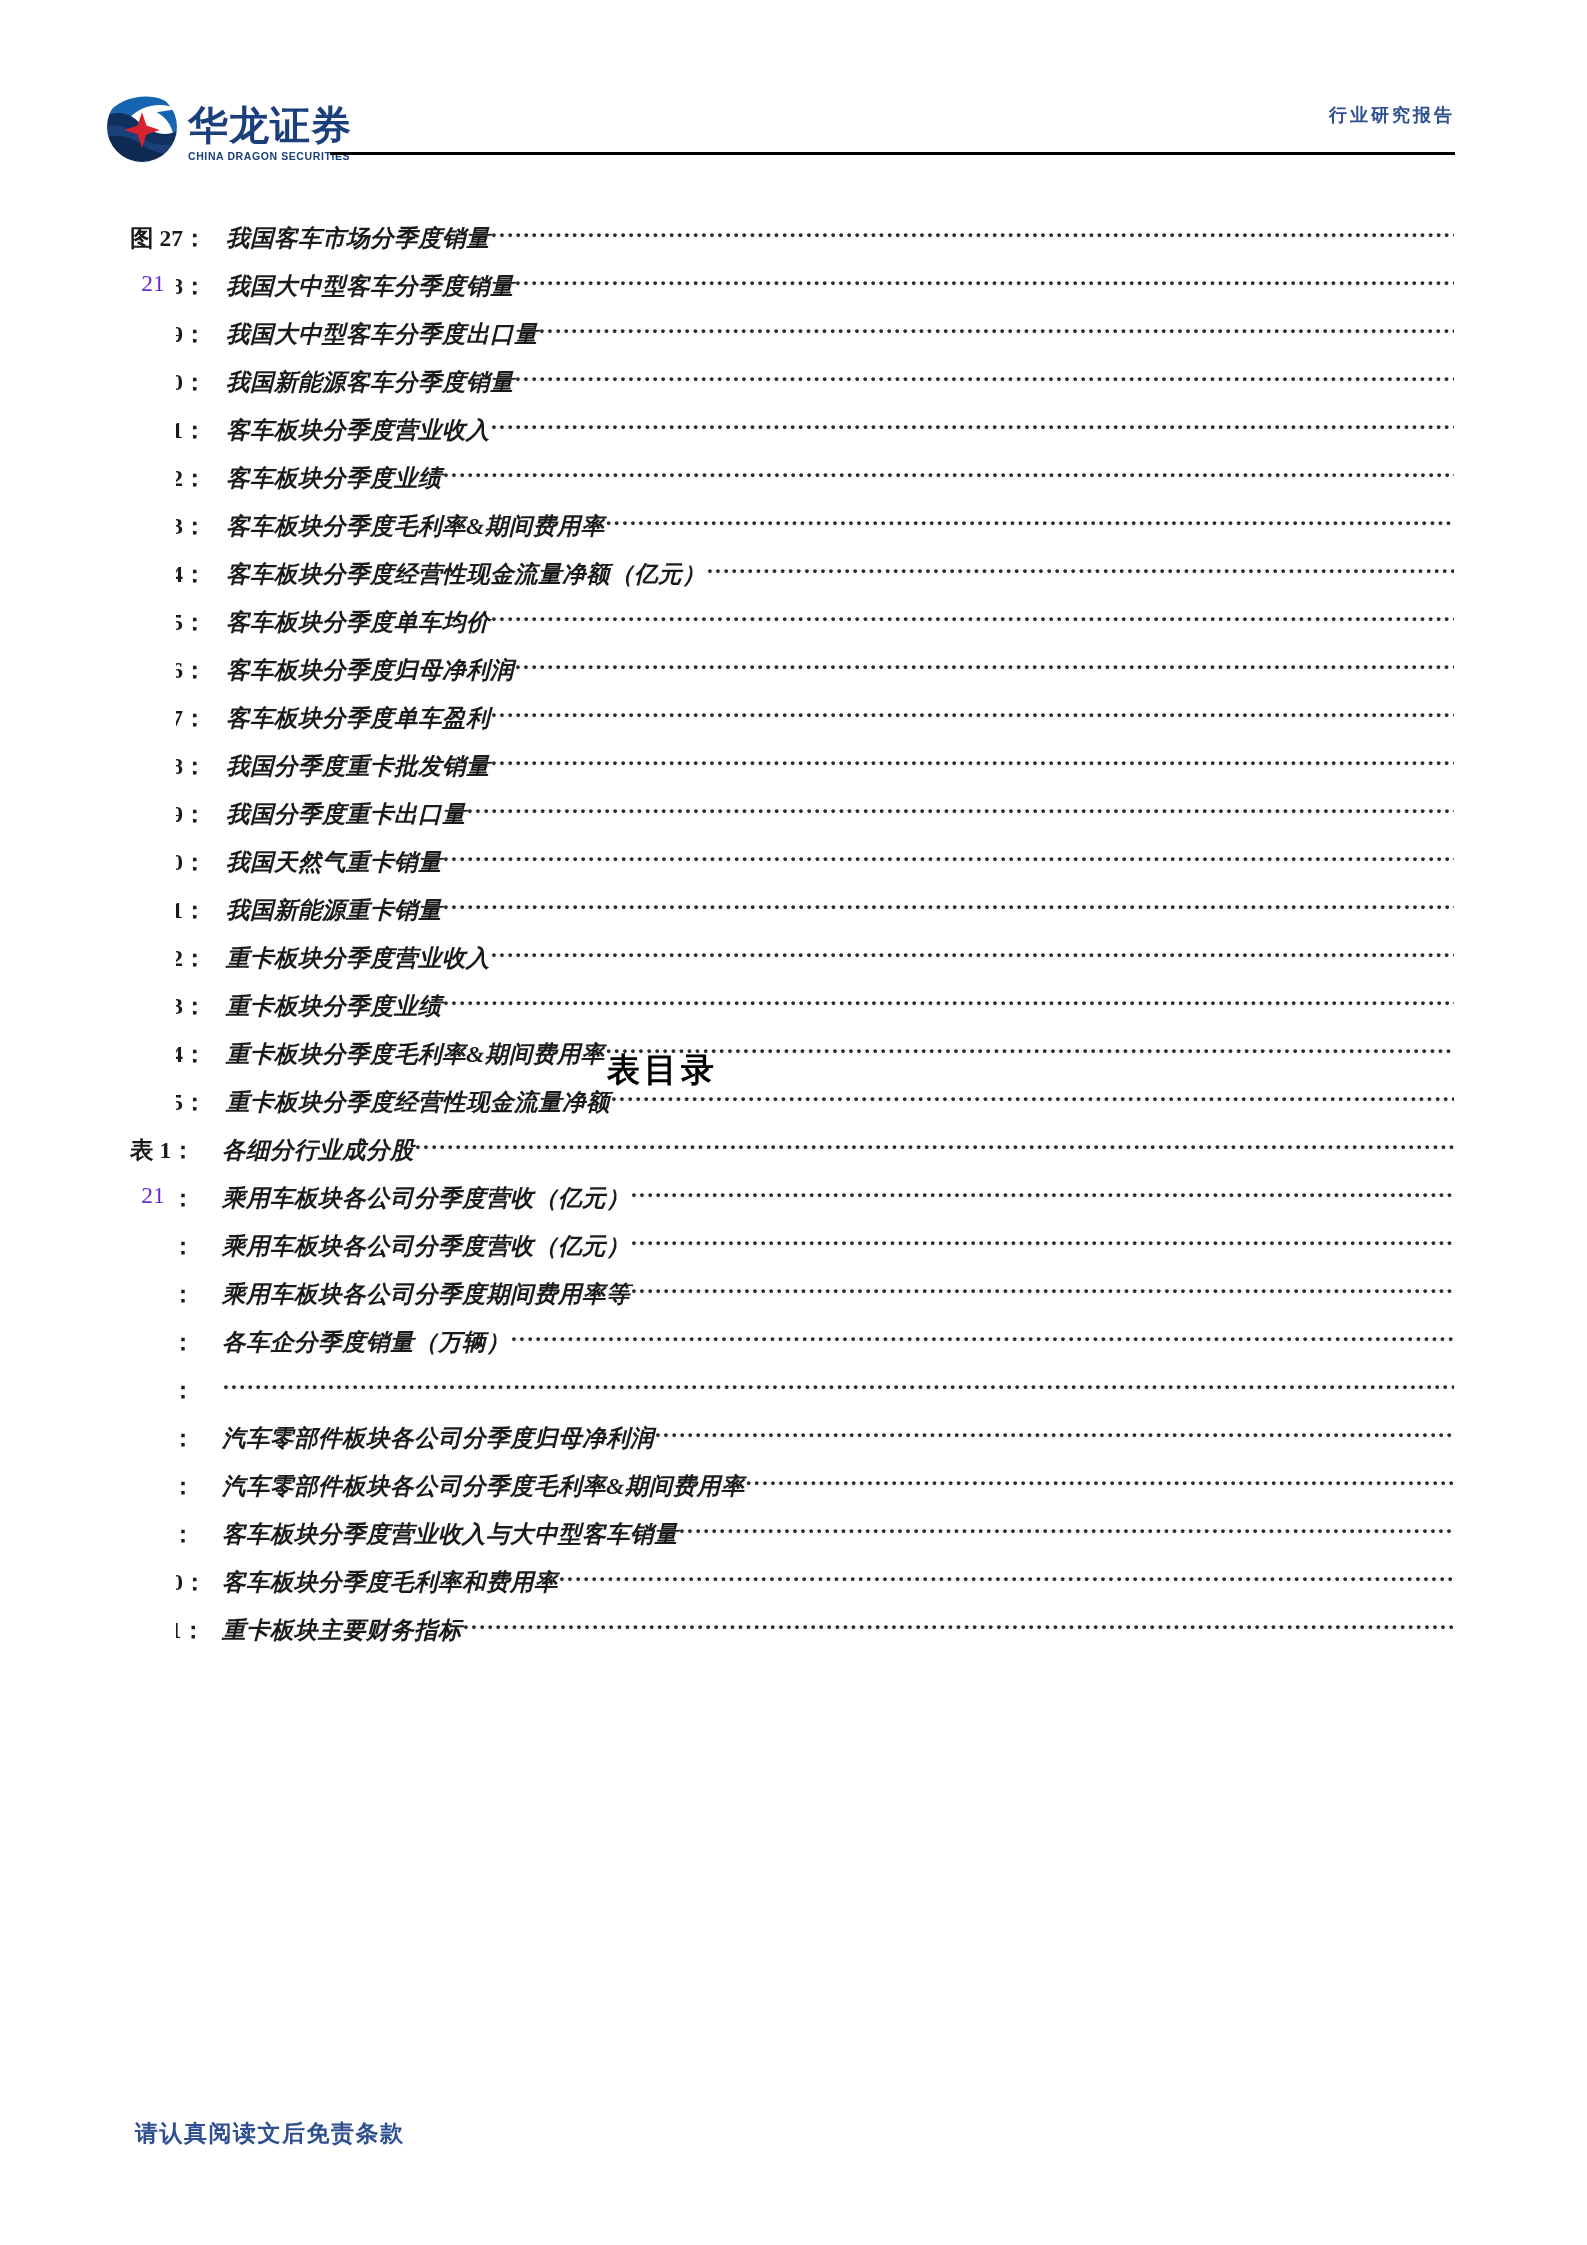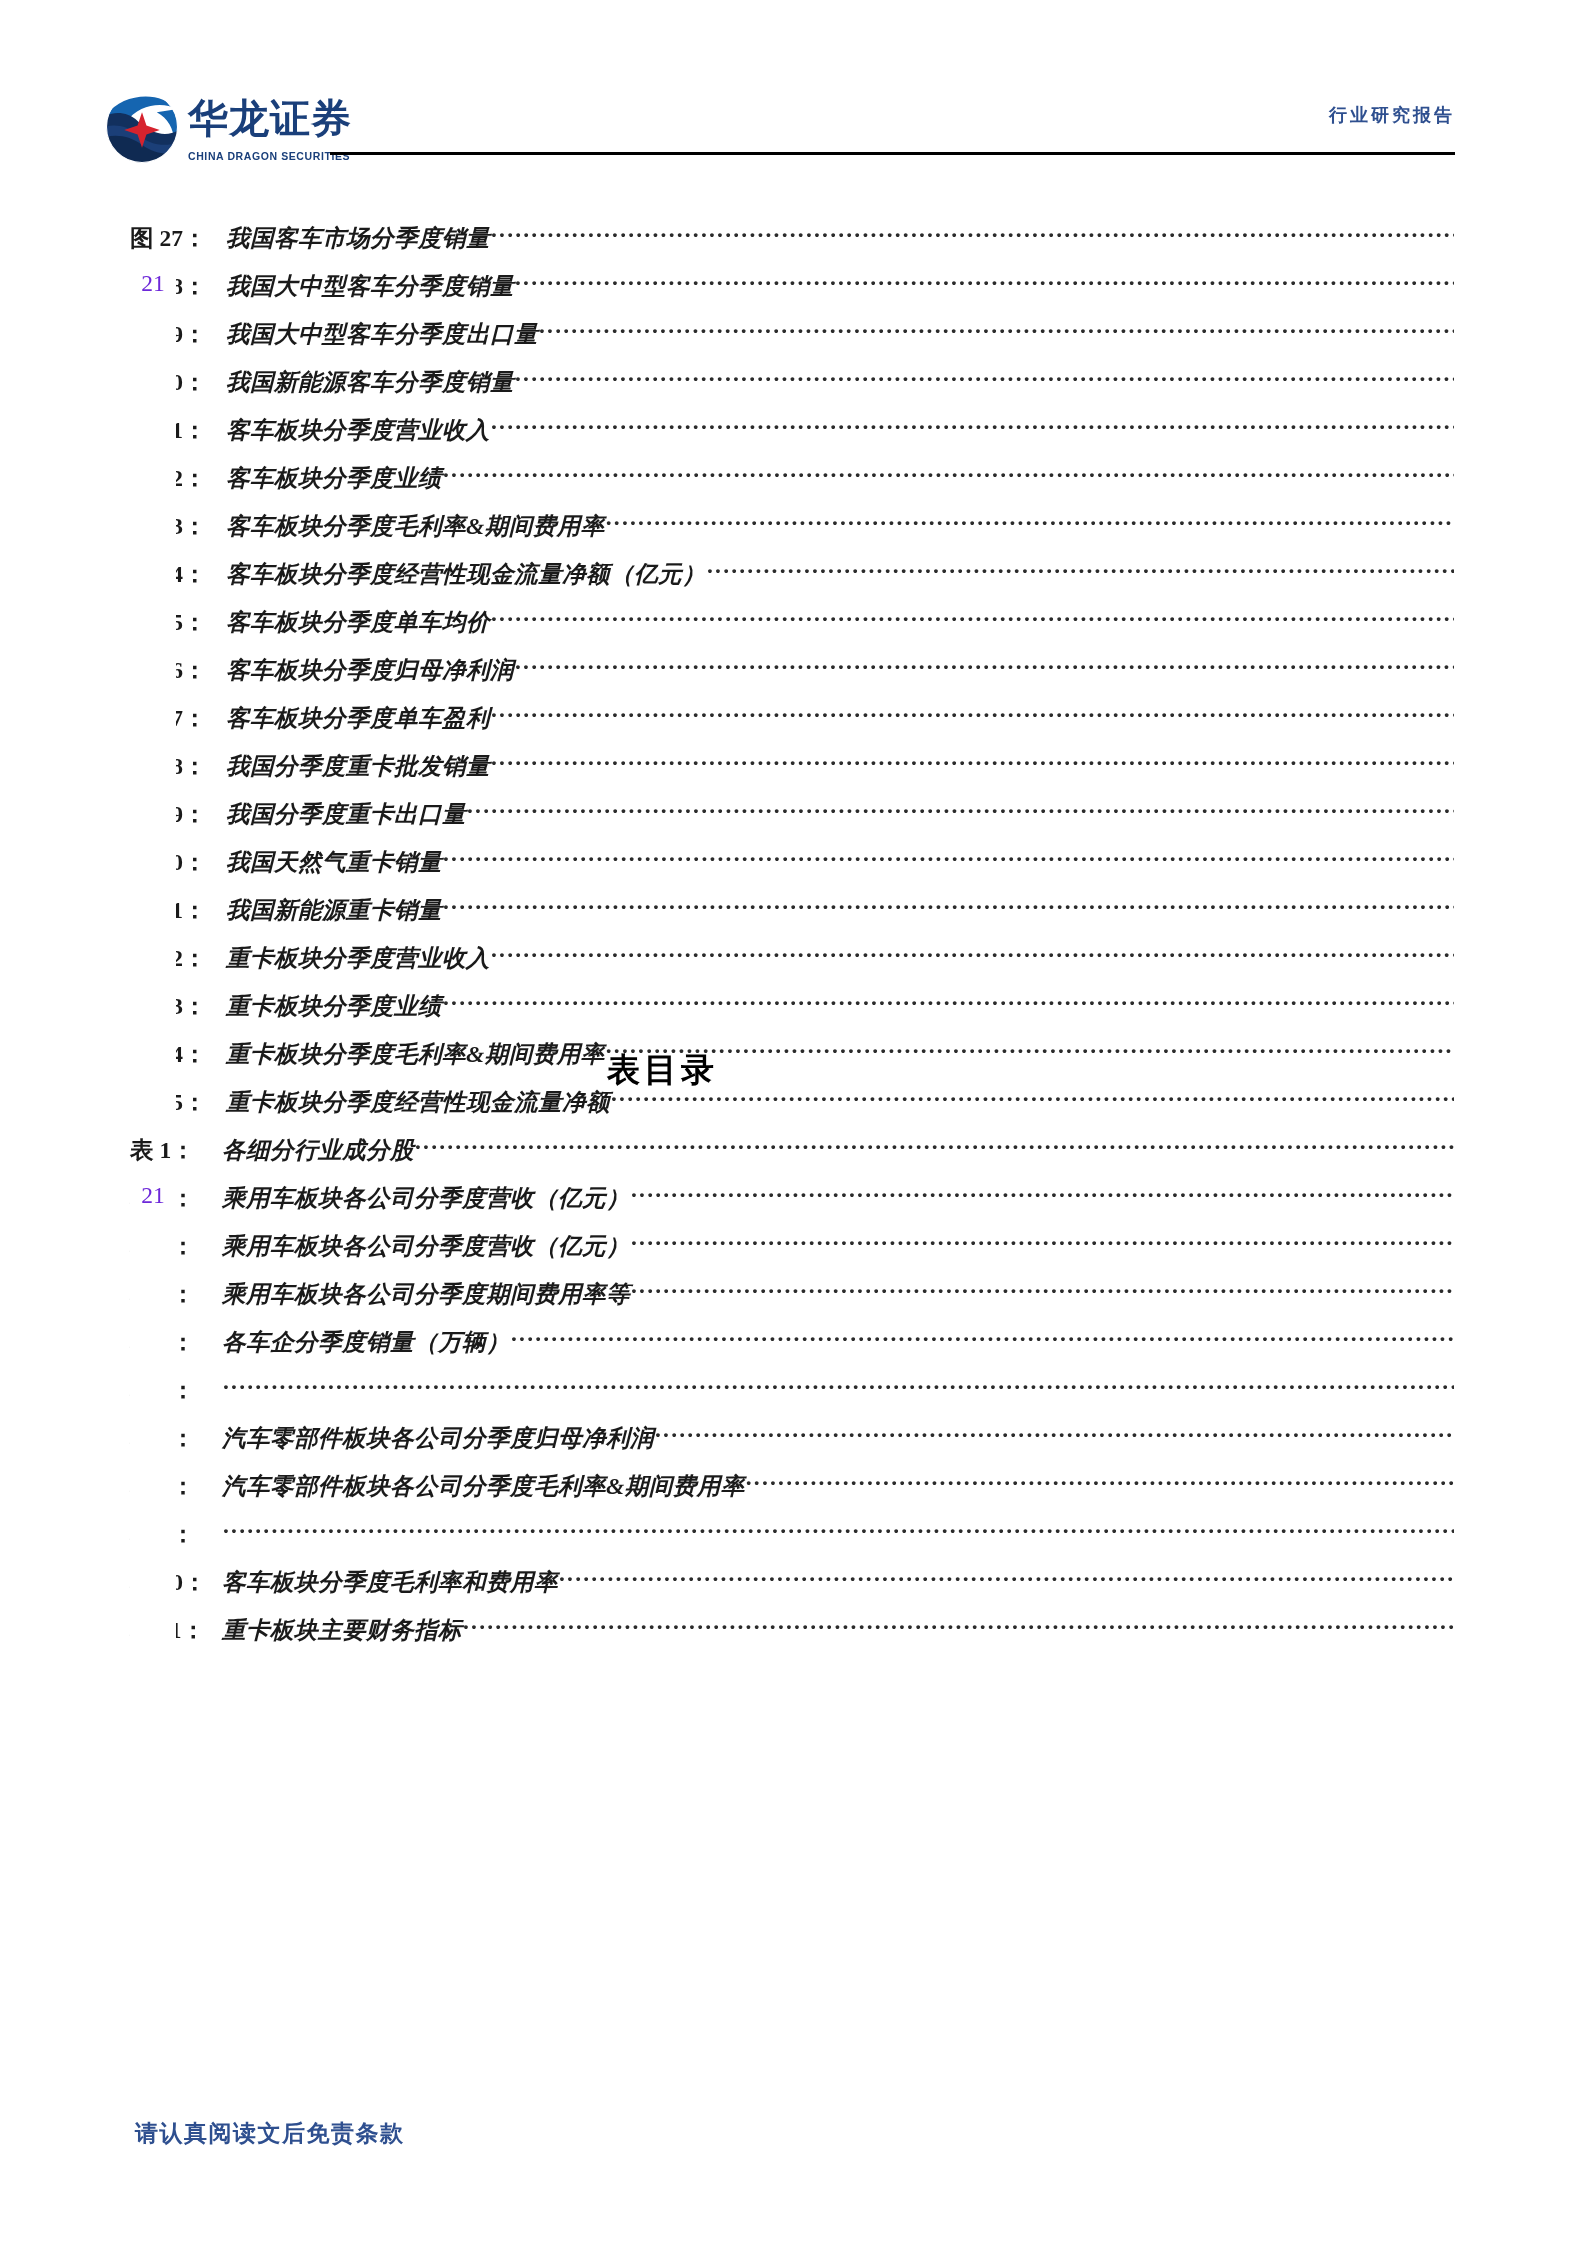--- a/index.html
+++ b/index.html
@@ -61,21 +61,21 @@
     color: #1a3f7a;
     letter-spacing: 1px;
     white-space: nowrap;
   }
   .logo-en {
     font-family: "Liberation Sans", "DejaVu Sans", sans-serif;
     font-size: 10.5px;
     font-weight: 700;
     color: #1a3f7a;
     letter-spacing: 0.6px;
-    margin-top: 12px;
+    margin-top: 5px;
     white-space: nowrap;
   }
   .header-title {
     position: absolute;
     right: 132px;
     top: 103px;
     font-family: "Liberation Serif", "DejaVu Serif", serif;
     font-size: 18px;
     font-weight: 700;
     color: #2e4f8f;
@@ -384,20 +384,21 @@
           <span class="page">13</span>
         </div>
         <div class="toc-row">
           <span class="label">表 8：</span>
           <span class="title">汽车零部件板块各公司分季度毛利率&amp;期间费用率</span>
           <span class="leader"></span>
           <span class="page">14</span>
         </div>
         <div class="toc-row">
           <span class="label">表 9：</span>
+          <span class="title">客车板块分季度营业收入与大中型客车销量</span>
           <span class="leader"></span>
           <span class="page">17</span>
         </div>
         <div class="toc-row">
           <span class="label">表 10：</span>
           <span class="title">客车板块分季度毛利率和费用率</span>
           <span class="leader"></span>
           <span class="page">18</span>
         </div>
         <div class="toc-row">

